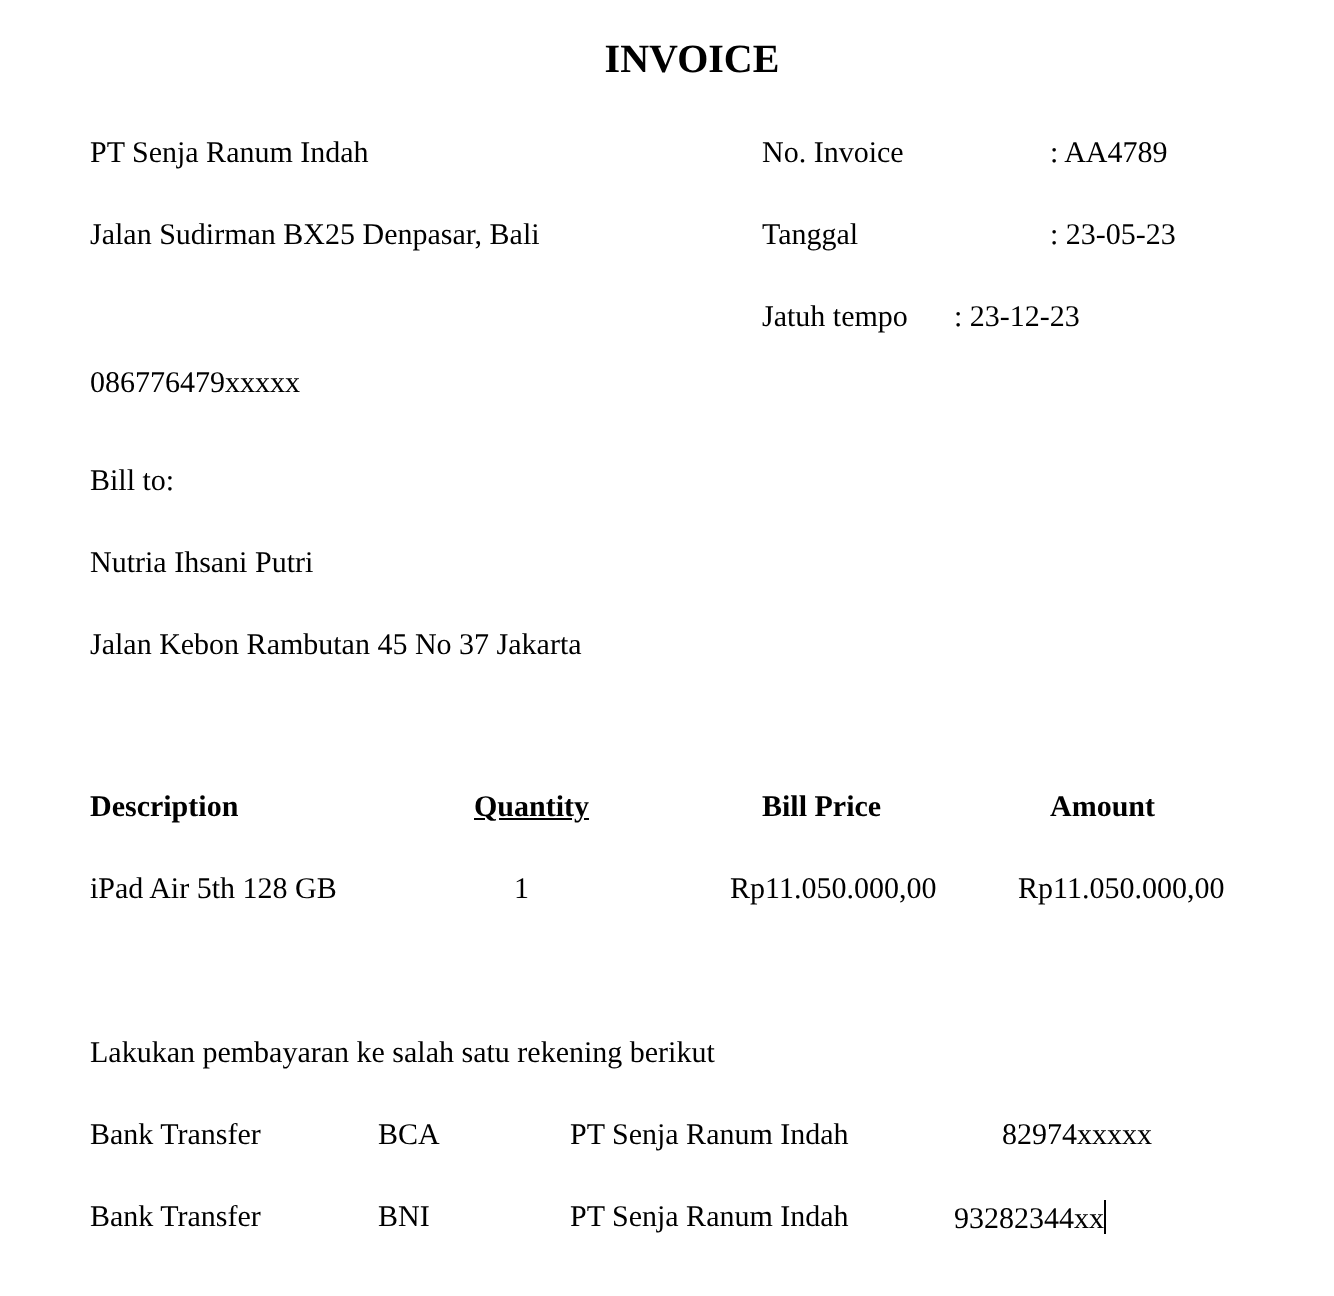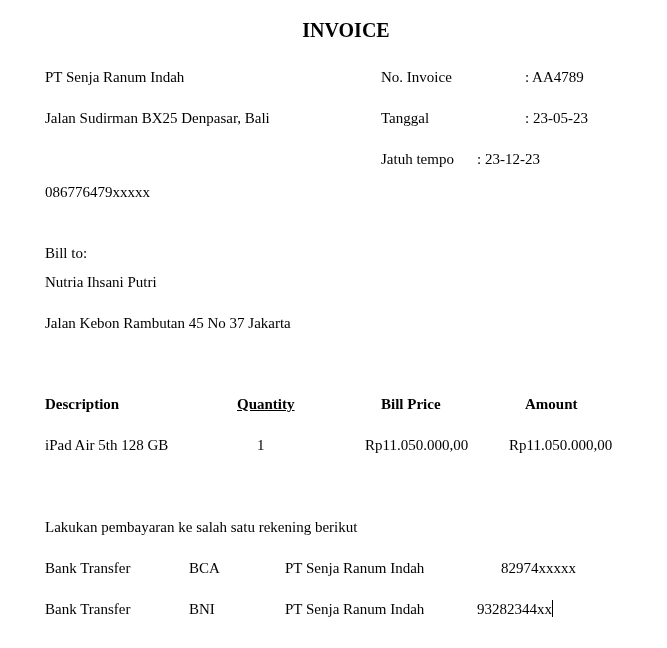--- a/index.html
+++ b/index.html
@@ -20,21 +20,21 @@
   <div class="t" style="left:45px;top:109px;">Jalan Sudirman BX25 Denpasar, Bali</div>
   <div class="t" style="left:45px;top:150px;margin-top:33px;">086776479xxxxx</div>
 
   <div class="t" style="left:381px;top:68px;">No. Invoice</div>
   <div class="t" style="left:525px;top:68px;">: AA4789</div>
   <div class="t" style="left:381px;top:109px;">Tanggal</div>
   <div class="t" style="left:525px;top:109px;">: 23-05-23</div>
   <div class="t" style="left:381px;top:150px;">Jatuh tempo</div>
   <div class="t" style="left:477px;top:150px;">: 23-12-23</div>
 
-  <div class="t" style="left:45px;top:232px;margin-top:12px;">Bill to:</div>
+  <div class="t" style="left:45px;top:232px;">Bill to:</div>
   <div class="t" style="left:45px;top:273px;">Nutria Ihsani Putri</div>
   <div class="t" style="left:45px;top:314px;">Jalan Kebon Rambutan 45 No 37 Jakarta</div>
 
   <div>
     <div class="t b" style="left:45px;top:395px;">Description</div>
     <div class="t b" style="left:237px;top:395px;text-decoration:underline;">Quantity</div>
     <div class="t b" style="left:381px;top:395px;">Bill Price</div>
     <div class="t b" style="left:525px;top:395px;">Amount</div>
 
     <div class="t" style="left:45px;top:436px;">iPad Air 5th 128 GB</div>

